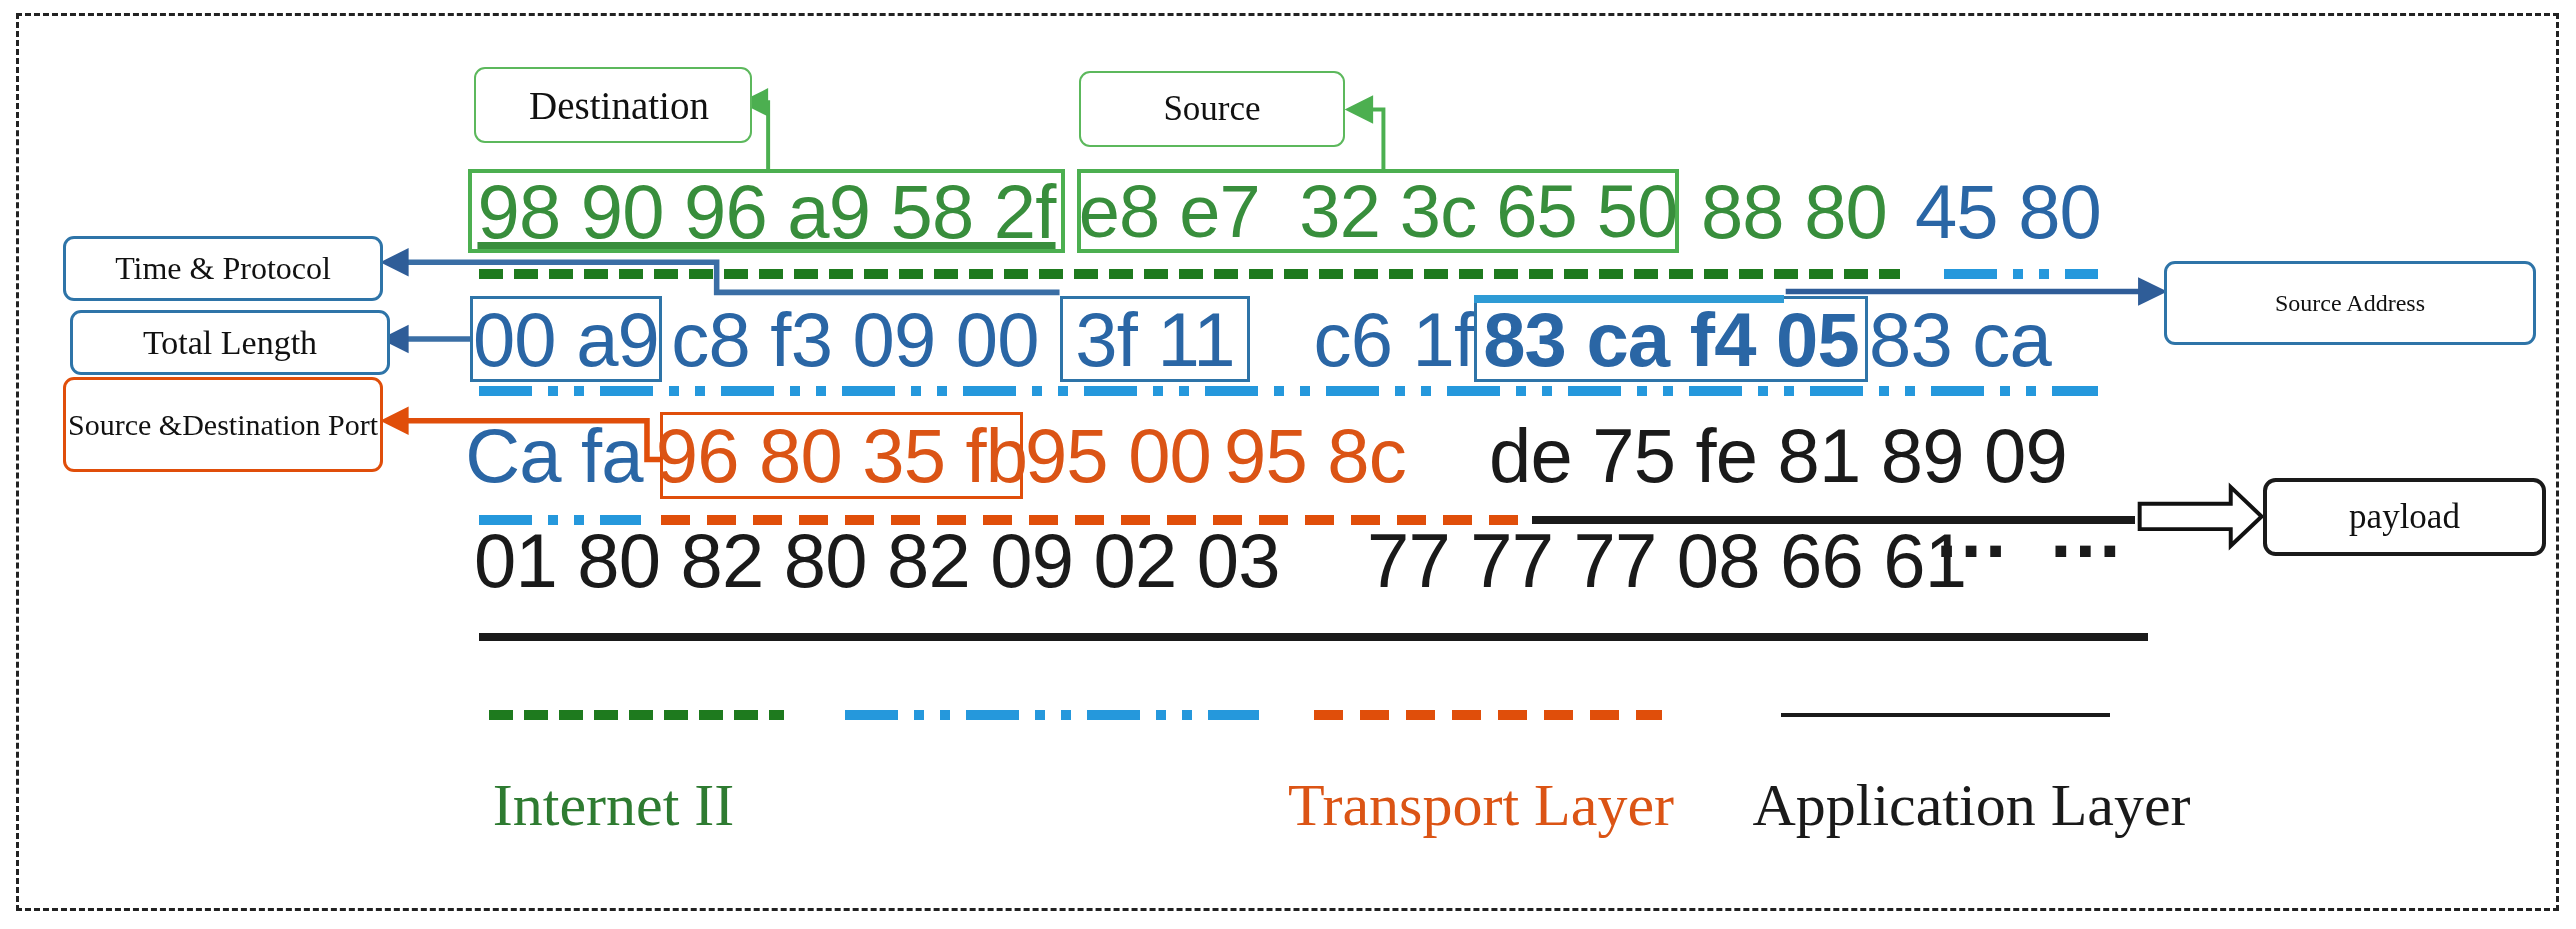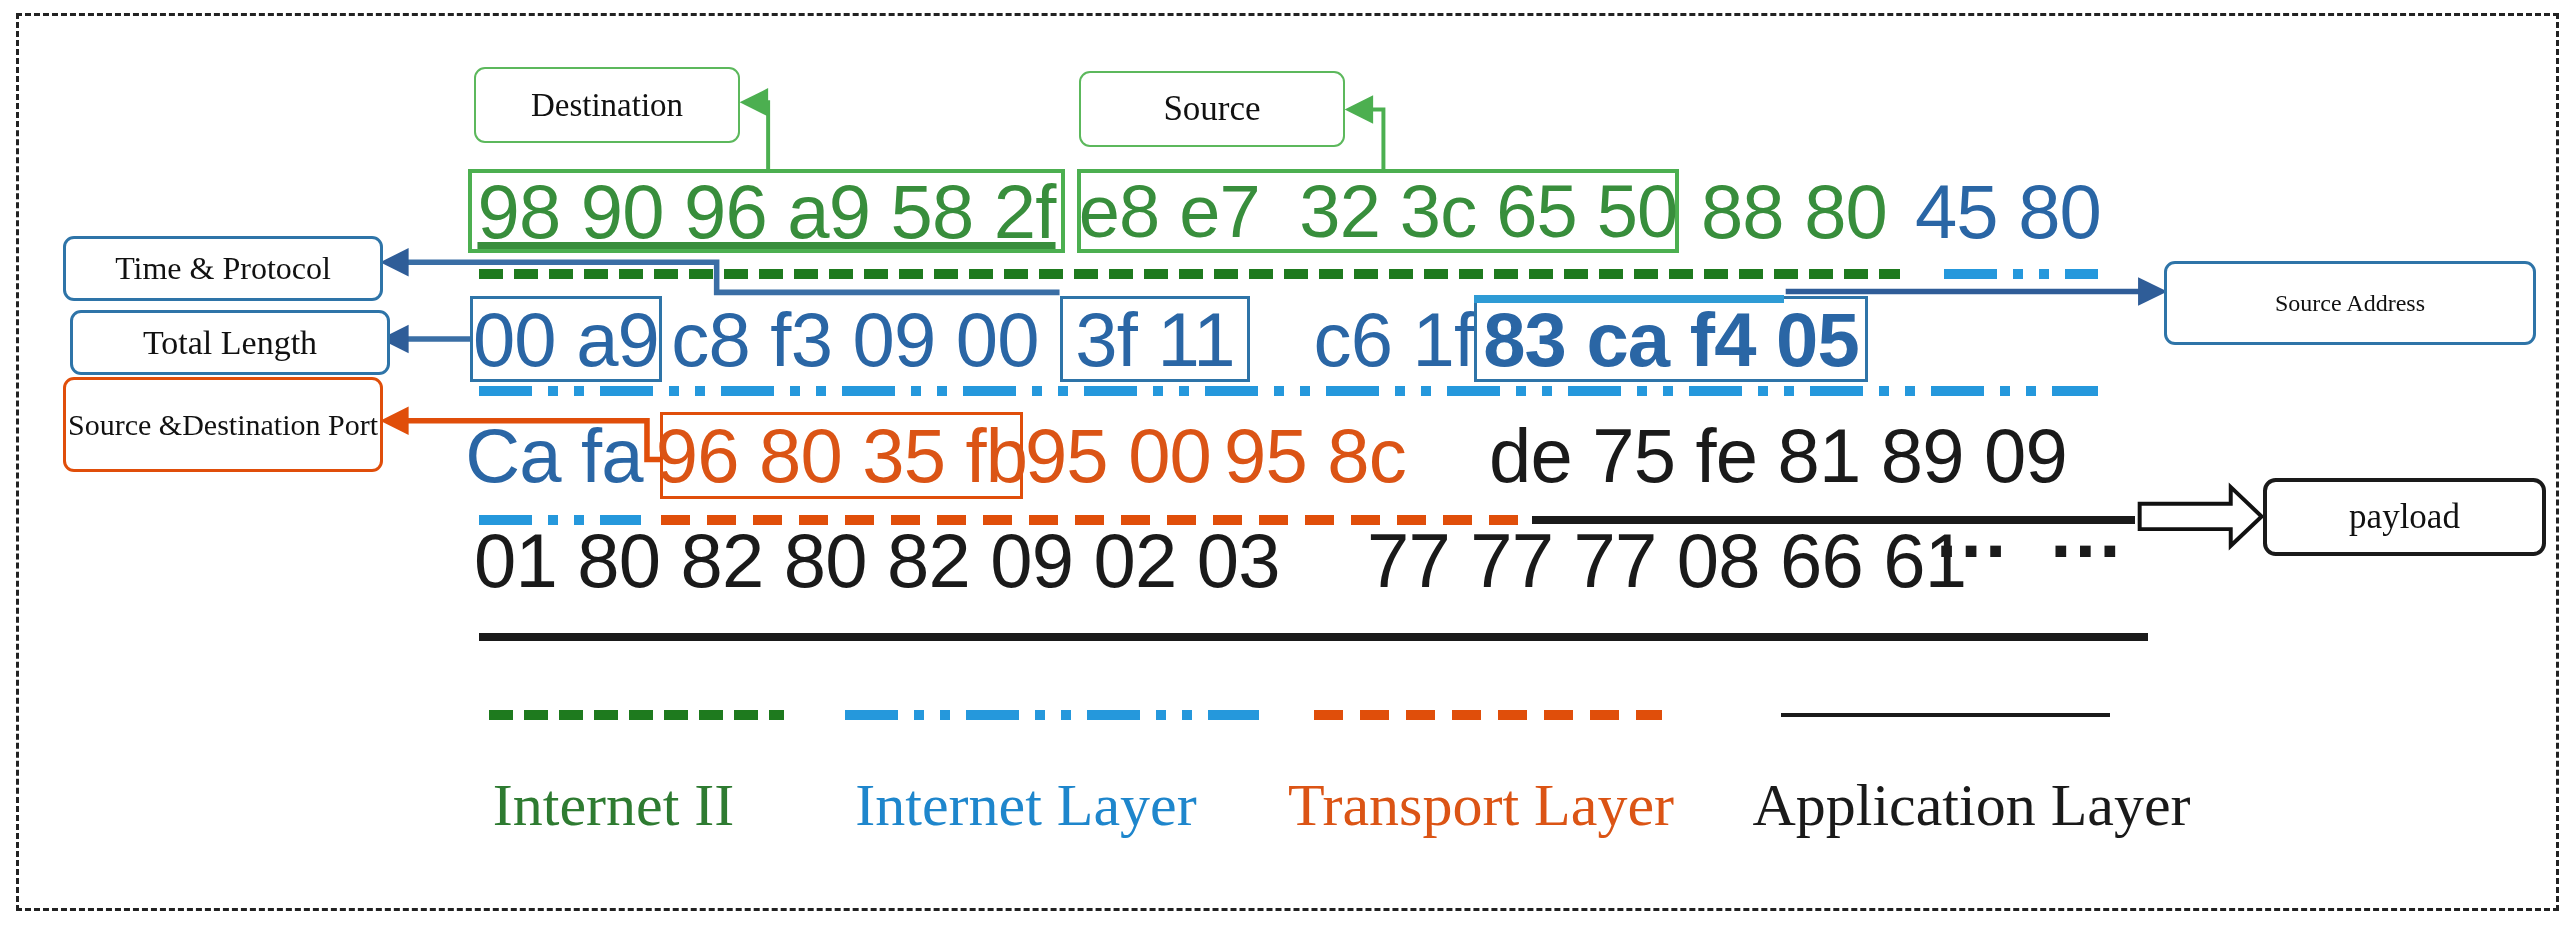--- a/index.html
+++ b/index.html
@@ -57,21 +57,21 @@
 
     <path d="M514 531 H817 V580 H835" fill="none" stroke="#E04E0A" stroke-width="7"></path>
     <polygon points="480,531 516,513 516,549" fill="#E04E0A"></polygon>
 
     <path d="M2255 368 H2702" fill="none" stroke="#2F5D98" stroke-width="7"></path>
     <polygon points="2737,368 2700,350 2700,386" fill="#2F5D98"></polygon>
 
     <polygon points="2702,636 2817,636 2817,615 2856,652 2817,689 2817,668 2702,668" fill="#fff" stroke="#111" stroke-width="5"></polygon>
   </svg>
 
-  <div class="labelbox" style="left:474px;top:67px;width:262px;height:72px;border:2.4px solid var(--green_label);font-size:33px;">
+  <div class="labelbox" style="left:474px;top:67px;width:262px;height:72px;border:2.4px solid var(--green_label);font-size:39px;padding-left:12px;">
       <span>Destination</span>
     </div>
   <div class="labelbox" style="left:1079px;top:71px;width:262px;height:72px;border:2.4px solid var(--green_label);font-size:35px;">
       <span>Source</span>
     </div>
 
   <div class="labelbox" style="left:63px;top:236px;width:314px;height:59px;border:3.2px solid var(--blue_box);font-size:32px;">
       <span>Time &amp; Protocol</span>
     </div>
   <div class="labelbox" style="left:70px;top:310px;width:314px;height:59px;border:3.2px solid var(--blue_box);font-size:34px;justify-content:center;">
@@ -96,20 +96,21 @@
 
   <div class="line dash-green" style="left:479px;top:269px;width:1421px;"></div>
   <div class="line dash-azure" style="left:1944px;top:269px;width:154px;"></div>
 
   <div class="hex bbox blue" style="left:470px;top:296px;width:186px;height:80px;">00 a9</div>
   <div class="hex blue" style="left:665px;top:296px;width:380px;height:86px;">c8 f3 09 00</div>
   <div class="hex bbox blue" style="left:1060px;top:296px;width:184px;height:80px;">3f 11</div>
   <div class="hex blue" style="left:1283px;top:296px;width:222px;height:86px;">c6 1f</div>
   <div class="hex bbox blue" style="left:1474px;top:296px;width:388px;height:80px;font-weight:bold;">83 ca f4 05</div>
   <div class="tophl"></div>
+  <div class="hex blue" style="left:1869px;top:296px;width:182px;height:86px;">83 ca</div>
 
   <div class="line dash-azure" style="left:479px;top:386px;width:1619px;"></div>
 
   <div class="hex blue" style="left:459px;top:412px;width:190px;height:87px;">Ca fa</div>
   <div class="hex obox orangetx" style="left:660px;top:412px;width:357px;height:81px;">96 80 35 fb</div>
   <div class="hex orangetx" style="left:1023px;top:412px;width:190px;height:87px;">95 00</div>
   <div class="hex orangetx" style="left:1220px;top:412px;width:190px;height:87px;">95 8c</div>
   <div class="hex black" style="left:1410px;top:412px;width:736px;height:87px;">de 75 fe 81 89 09</div>
 
   <div class="line dash-azure" style="left:479px;top:515px;width:162px;"></div>
@@ -121,17 +122,16 @@
   <div class="hex black left" style="left:1936px;top:507px;width:238px;height:87px;font-weight:bold;">···  ···</div>
 
   <div class="line solid-black" style="left:479px;top:633px;width:1669px;height:8px;"></div>
 
   <div class="line dash-green" style="left:489px;top:710px;width:295px;"></div>
   <div class="line dash-azure" style="left:845px;top:710px;width:414px;"></div>
   <div class="line dash-orange" style="left:1314px;top:710px;width:348px;"></div>
   <div class="line solid-black" style="left:1781px;top:713px;width:329px;height:4px;"></div>
 
   <div class="legend-label" style="left:467px;width:293px;color:var(--legend_green);">Internet II</div>
-  <div class="legend-label" style="left:824px;width:404px;color:var(--azure_text);">Internet Layer</div>
   <div class="legend-label" style="left:1275px;width:412px;color:var(--orange_text);">Transport Layer</div>
   <div class="legend-label" style="left:1718px;width:507px;color:var(--ink);">Application Layer</div>
 </div>
 
 
 </body></html>

